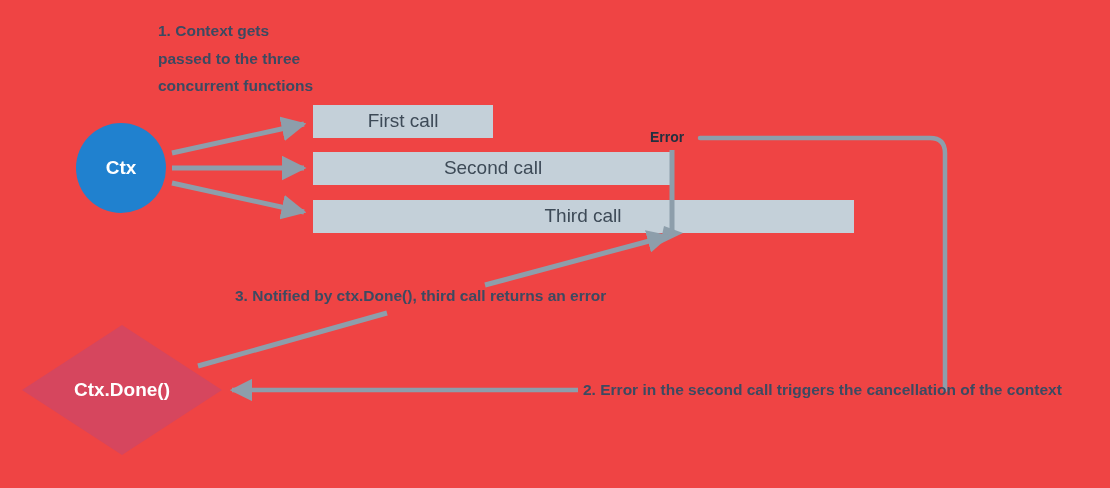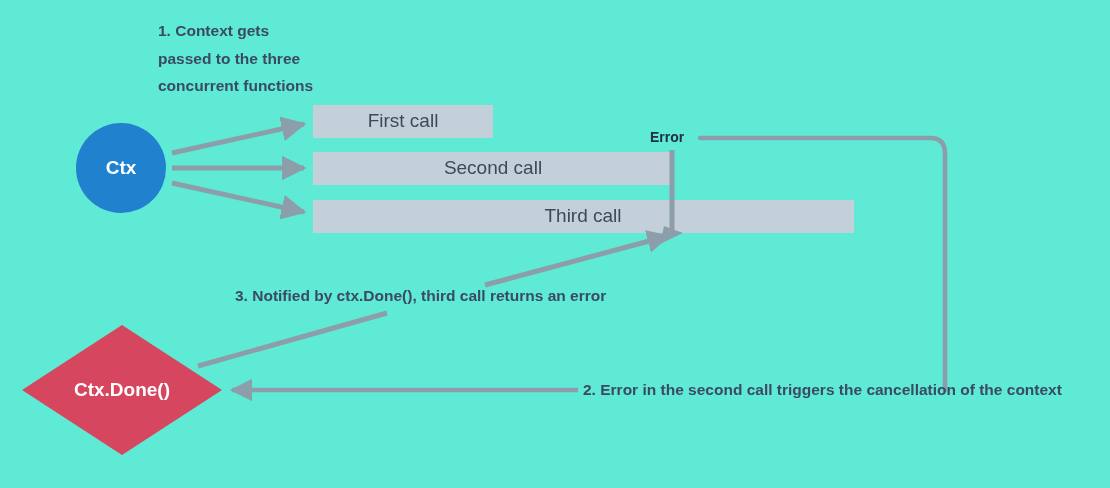--- a/index.html
+++ b/index.html
@@ -7,21 +7,21 @@
     padding: 0;
     background: #000000;
   }
   body {
     font-family: "Liberation Sans", sans-serif;
   }
   #diagram-root {
     position: relative;
     width: 1110px;
     height: 488px;
-    background: #5eead4;
+    background: #ef4444;
     overflow: hidden;
     text-decoration: underline;
   }
   #diagram-svg {
     position: absolute;
     left: 0;
     top: 0;
     width: 1110px;
     height: 488px;
     display: block;

